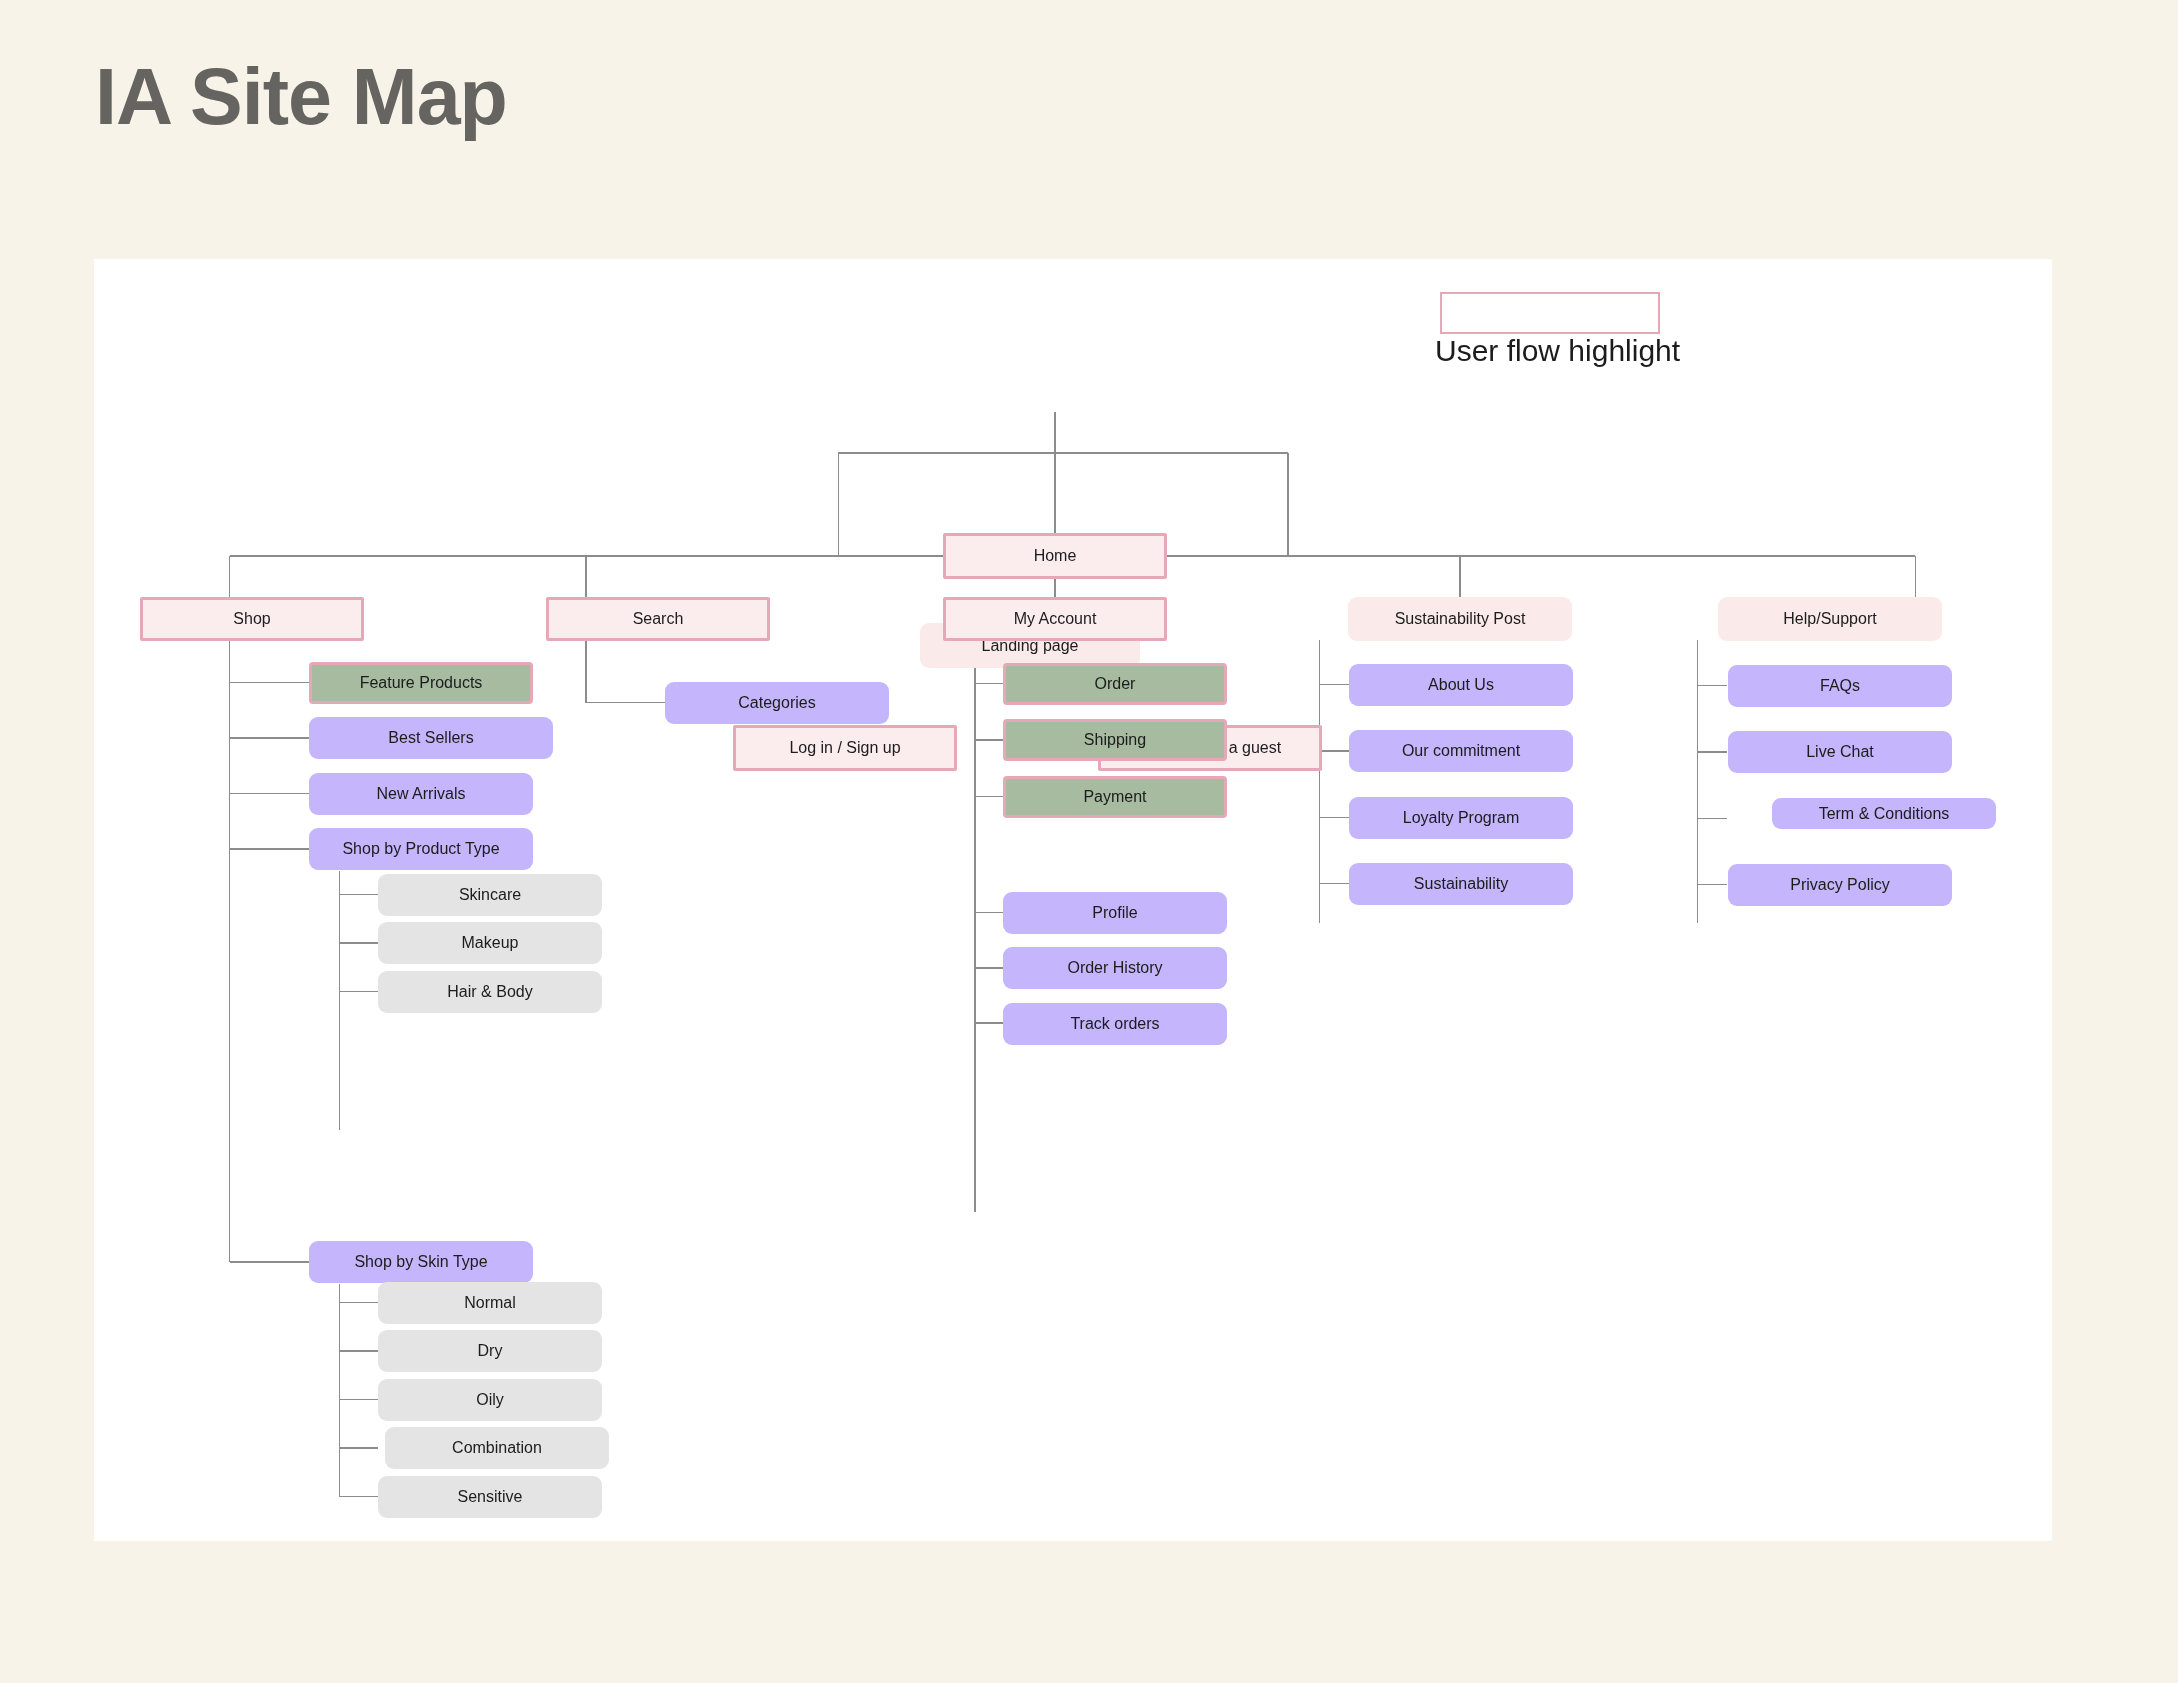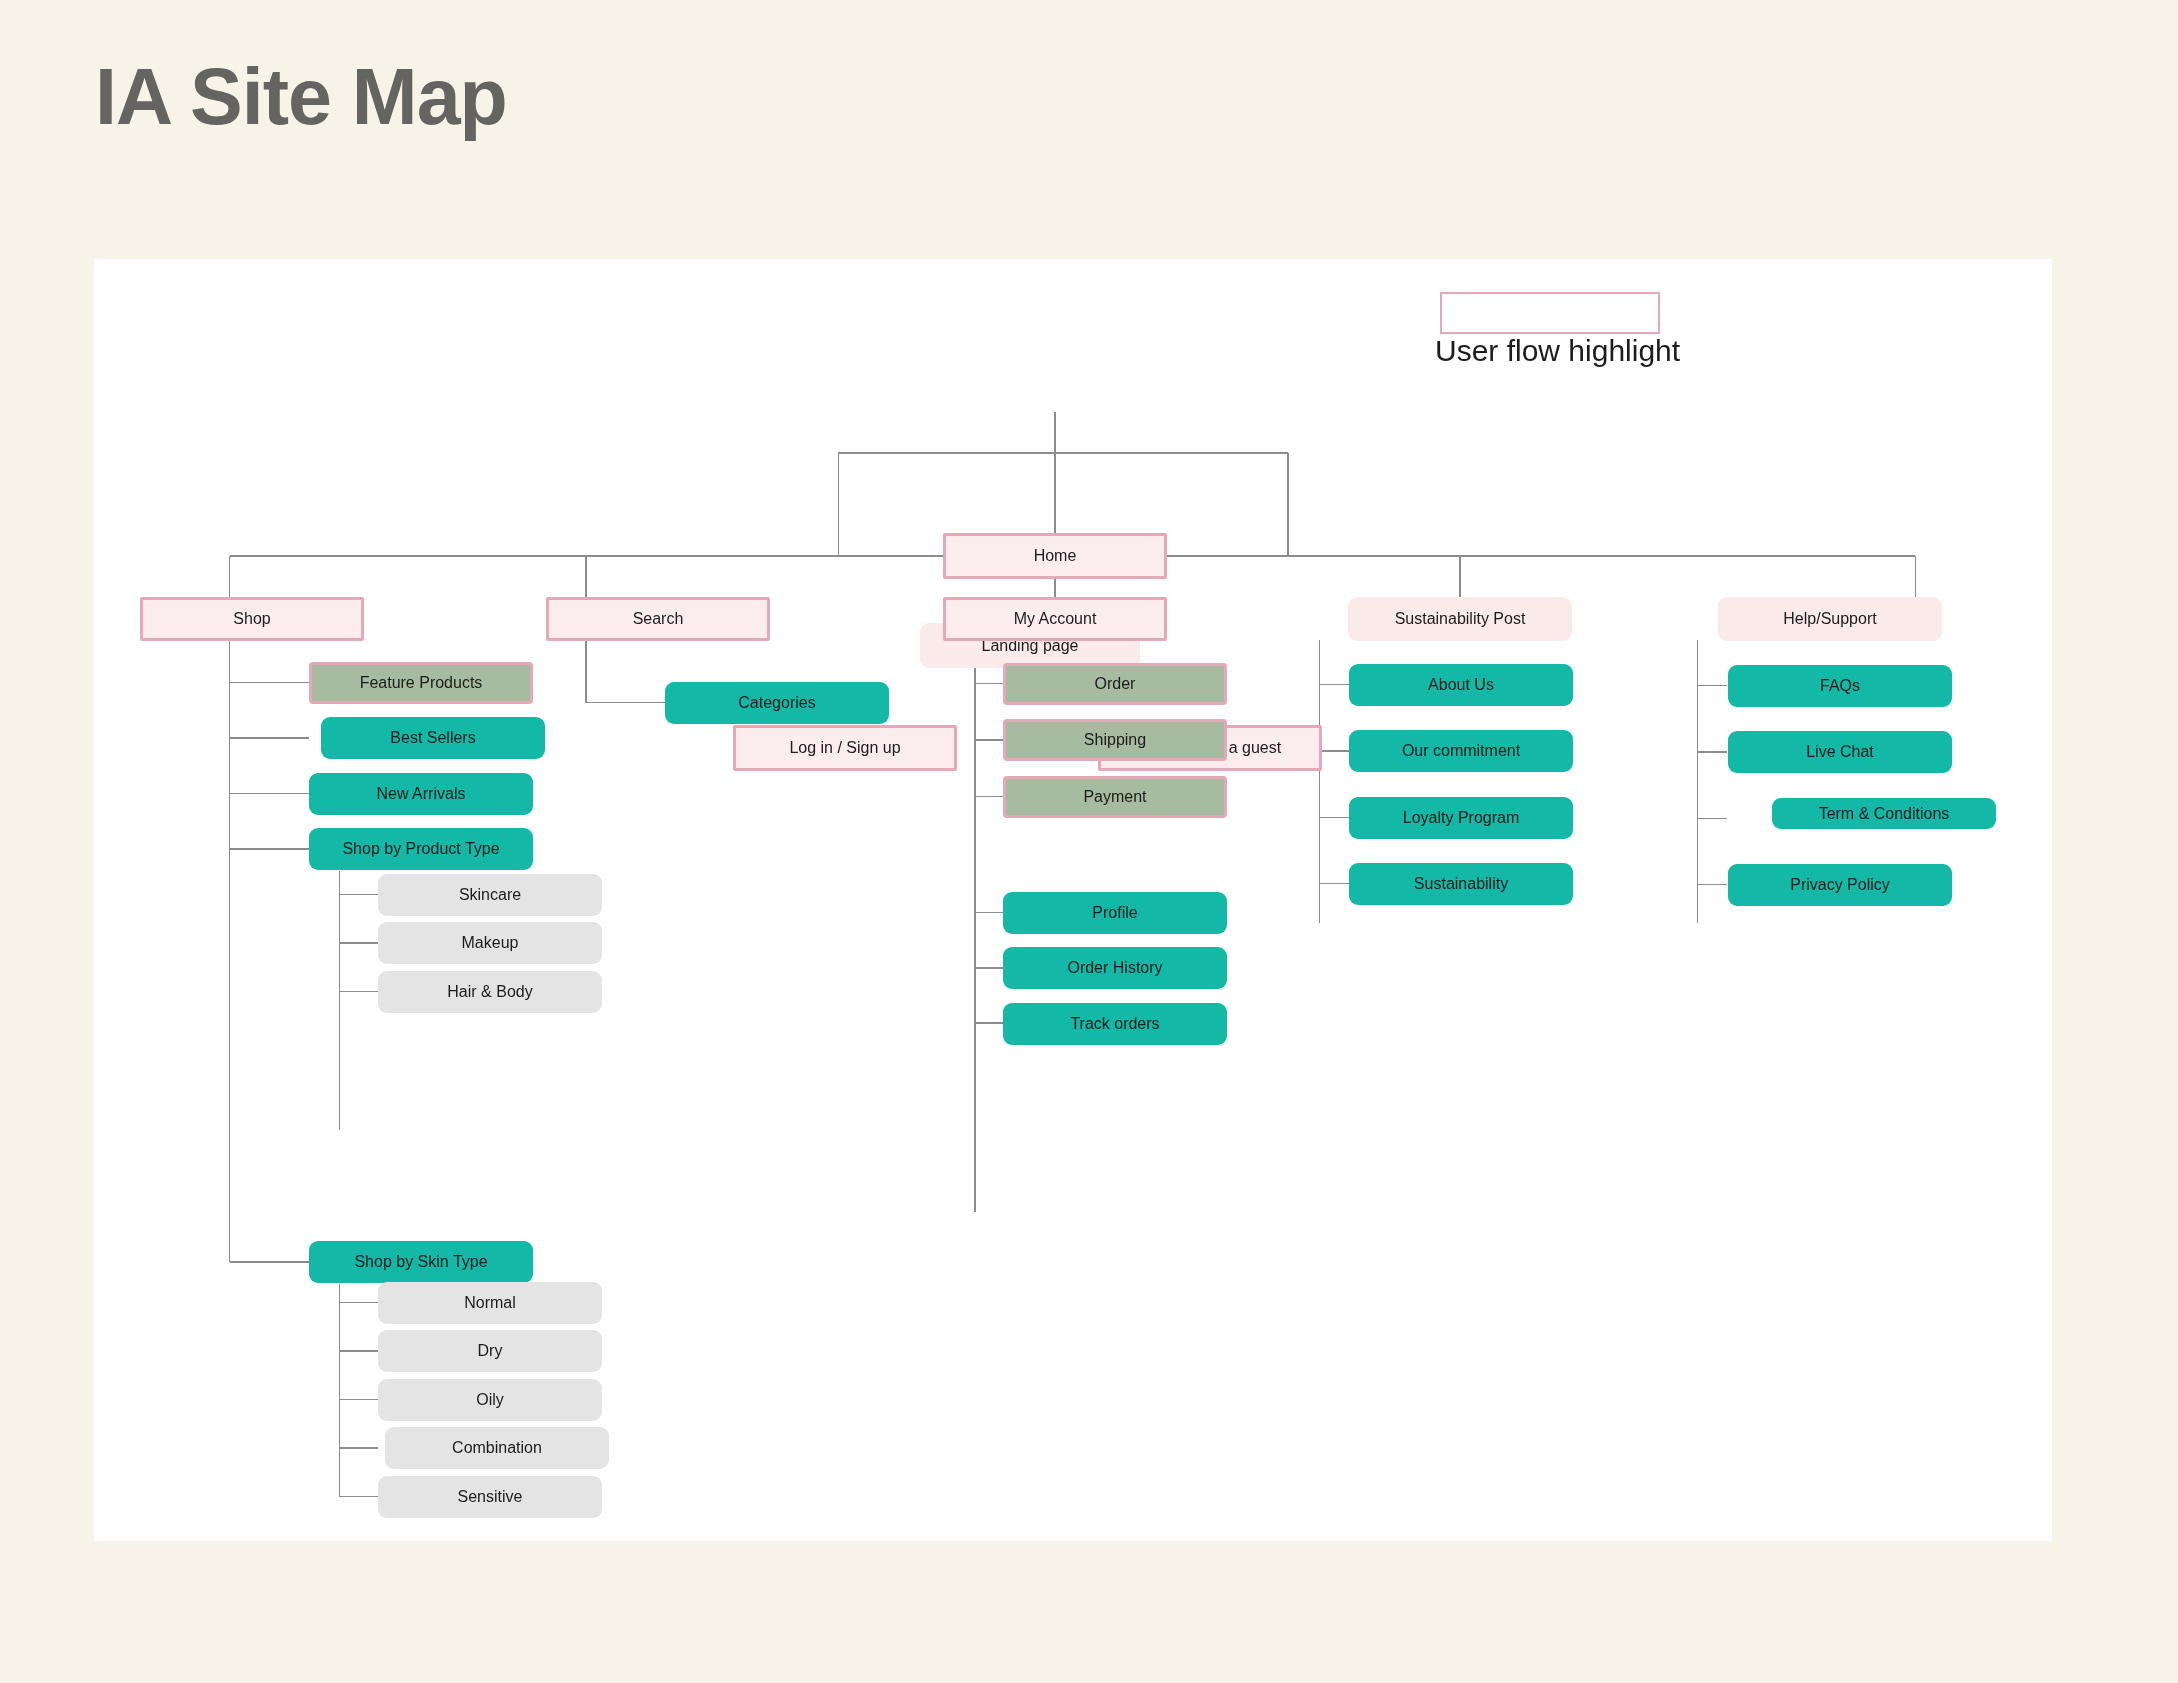--- a/index.html
+++ b/index.html
@@ -61,21 +61,21 @@
     background: #FAEAEA;
     border-radius: 9px;
     border: 0 solid transparent;
   }
   .v-pink-hl {
     background: #FBEDED;
     border: 3px solid #E4A8B6;
     border-radius: 2px;
   }
   .v-green {
-    background: #14b8a6;
+    background: #c4b5fd;
     border-radius: 9px;
     border: 0 solid transparent;
   }
   .v-green-hl {
     background: #A7BBA0;
     border: 3px solid #E4A8B6;
     border-radius: 4px;
     text-align: right;
   }
   .v-grey {
@@ -207,21 +207,21 @@
   <div class="node v-pink" style="left:1254px; top:338px; width:224px; height:44px;">
     <span>Sustainability Post</span>
   </div>
   <div class="node v-pink" style="left:1624px; top:338px; width:224px; height:44px;">
     <span>Help/Support</span>
   </div>
 
   <div class="node v-green-hl" style="left:215px; top:403px; width:224px; height:42px;">
     <span>Feature Products</span>
   </div>
-  <div class="node v-green" style="left:215px; top:458px; width:224px; height:42px;margin-left:12px;">
+  <div class="node v-green" style="left:215px; top:458px; width:244px; height:42px;">
     <span>Best Sellers</span>
   </div>
   <div class="node v-green" style="left:215px; top:514px; width:224px; height:42px;">
     <span>New Arrivals</span>
   </div>
   <div class="node v-green" style="left:215px; top:569px; width:224px; height:42px;">
     <span>Shop by Product Type</span>
   </div>
 
   <div class="node v-grey" style="left:284px; top:615px; width:224px; height:42px;">

